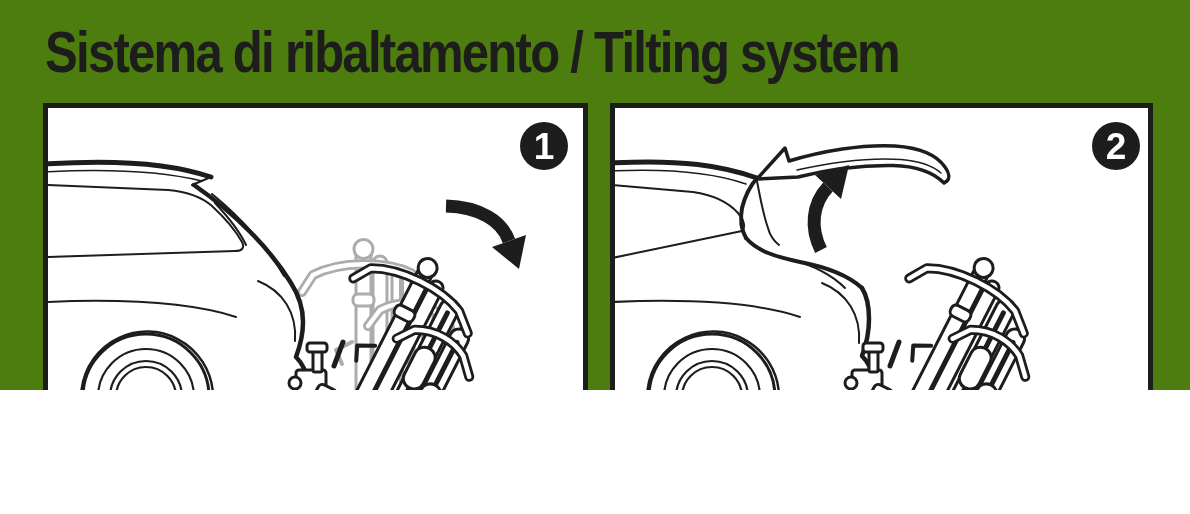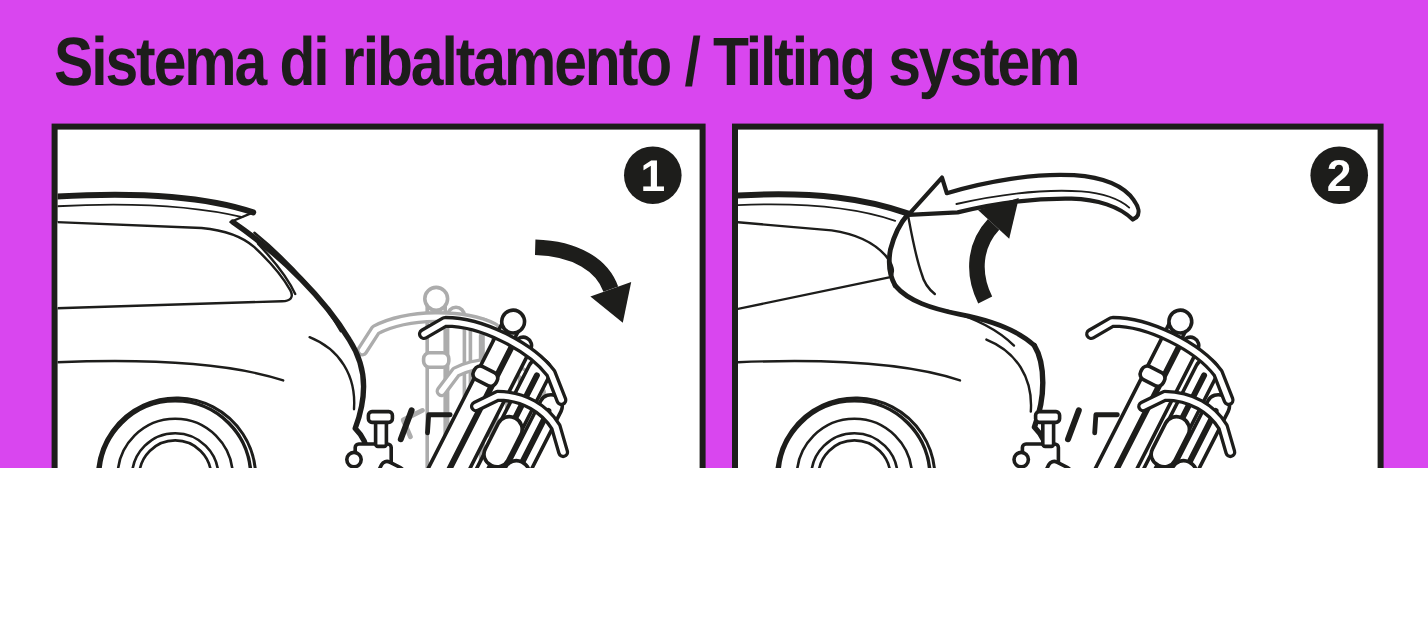--- a/index.html
+++ b/index.html
@@ -1,16 +1,16 @@
 <!DOCTYPE html>
 <html><head>
 <meta charset="utf-8">
 <style>
   html,body{margin:0;padding:0;background:#fff;}
-  .sheet{position:relative;width:1190px;height:390px;background:#d946ef;overflow:hidden;
+  .sheet{position:relative;width:1190px;height:390px;background:#4d7c0f;overflow:hidden;
          font-family:"Liberation Sans",sans-serif;}
   .title{position:absolute;left:45px;top:24px;margin:0;color:#1d1d1b;
          font-size:57px;font-weight:bold;letter-spacing:-2px;line-height:1;
          transform:scaleX(.86);transform-origin:left center;white-space:nowrap;}
   svg{position:absolute;left:0;top:0;}
   .badge-num{font-family:"Liberation Sans",sans-serif;font-weight:bold;font-size:37px;}
 </style>
 </head>
 <body>
 

